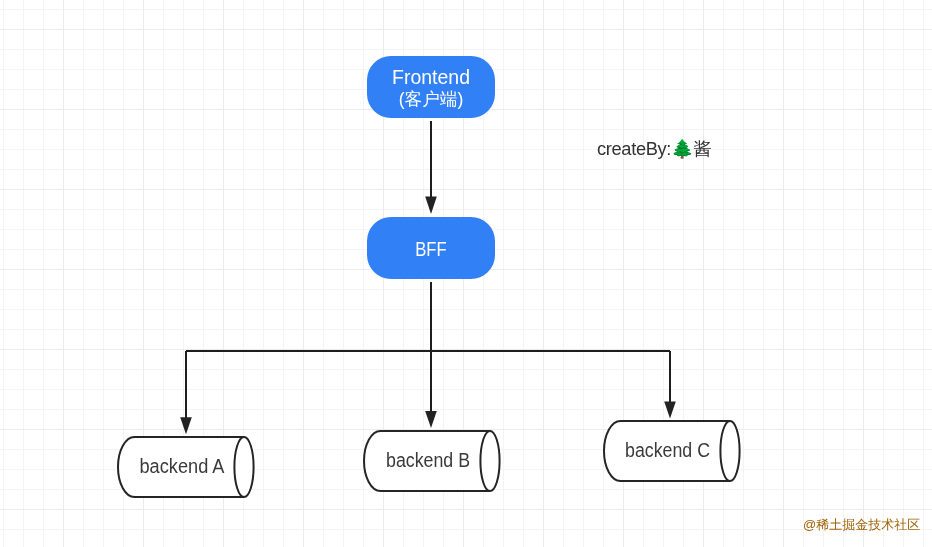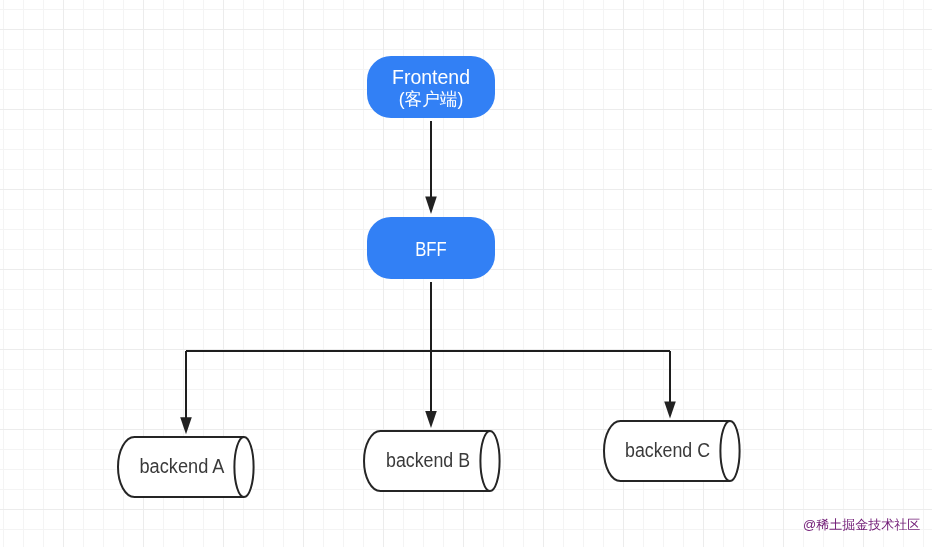--- a/index.html
+++ b/index.html
@@ -18,21 +18,21 @@
       linear-gradient(to right, #f4f4f4 1.2px, transparent 1.2px),
       linear-gradient(to bottom, #f4f4f4 1.2px, transparent 1.2px);
     background-size: 80px 80px, 80px 80px, 20px 20px, 20px 20px;
     background-position: 63px 29px, 63px 29px, 3px 9px, 3px 9px;
   }
   svg.layer{position:absolute;left:0;top:0;}
   .node-label{fill:#ffffff;font-family:"Liberation Sans",sans-serif;}
   .cyl-label{fill:#3a3a3a;font-family:"Liberation Sans",sans-serif;}
   .annot{position:absolute;color:#333333;font-size:18.3px;letter-spacing:-0.35px;
          white-space:nowrap;font-family:"Liberation Sans",sans-serif;}
-  .wm{position:absolute;color:#701a75;font-size:13px;white-space:nowrap;
+  .wm{position:absolute;color:#a16207;font-size:13px;white-space:nowrap;
       font-family:"Liberation Sans",sans-serif;}
 </style>
 </head>
 <body>
 
 <div id="canvas">
   <div id="grid"></div>
 
   <svg class="layer" width="932" height="547" viewBox="0 0 932 547">
 
@@ -84,15 +84,16 @@
       <text class="cyl-label" x="428" y="466.5" font-size="19.4" textLength="84" lengthAdjust="spacingAndGlyphs" text-anchor="middle">backend B</text>
     </g>
 
     <g>
       <path d="M730 421 L620.5 421 A16.5 30 0 0 0 620.5 481 L730 481 A9.6 30 0 0 0 730 421 Z" fill="#ffffff" stroke="#252525" stroke-width="2" stroke-linejoin="round"></path>
       <path d="M730 421 A9.6 30 0 0 0 730 481" fill="none" stroke="#252525" stroke-width="2"></path>
       <text class="cyl-label" x="667.5" y="457" font-size="19.4" textLength="85" lengthAdjust="spacingAndGlyphs" text-anchor="middle">backend C</text>
     </g>
   </svg>
 
+  <div class="annot" style="left:597px;top:136px;">createBy:🌲酱</div>
 
   <div class="wm" style="left:803px;top:516px;">@稀土掘金技术社区</div>
 </div>
 
 </body></html>

